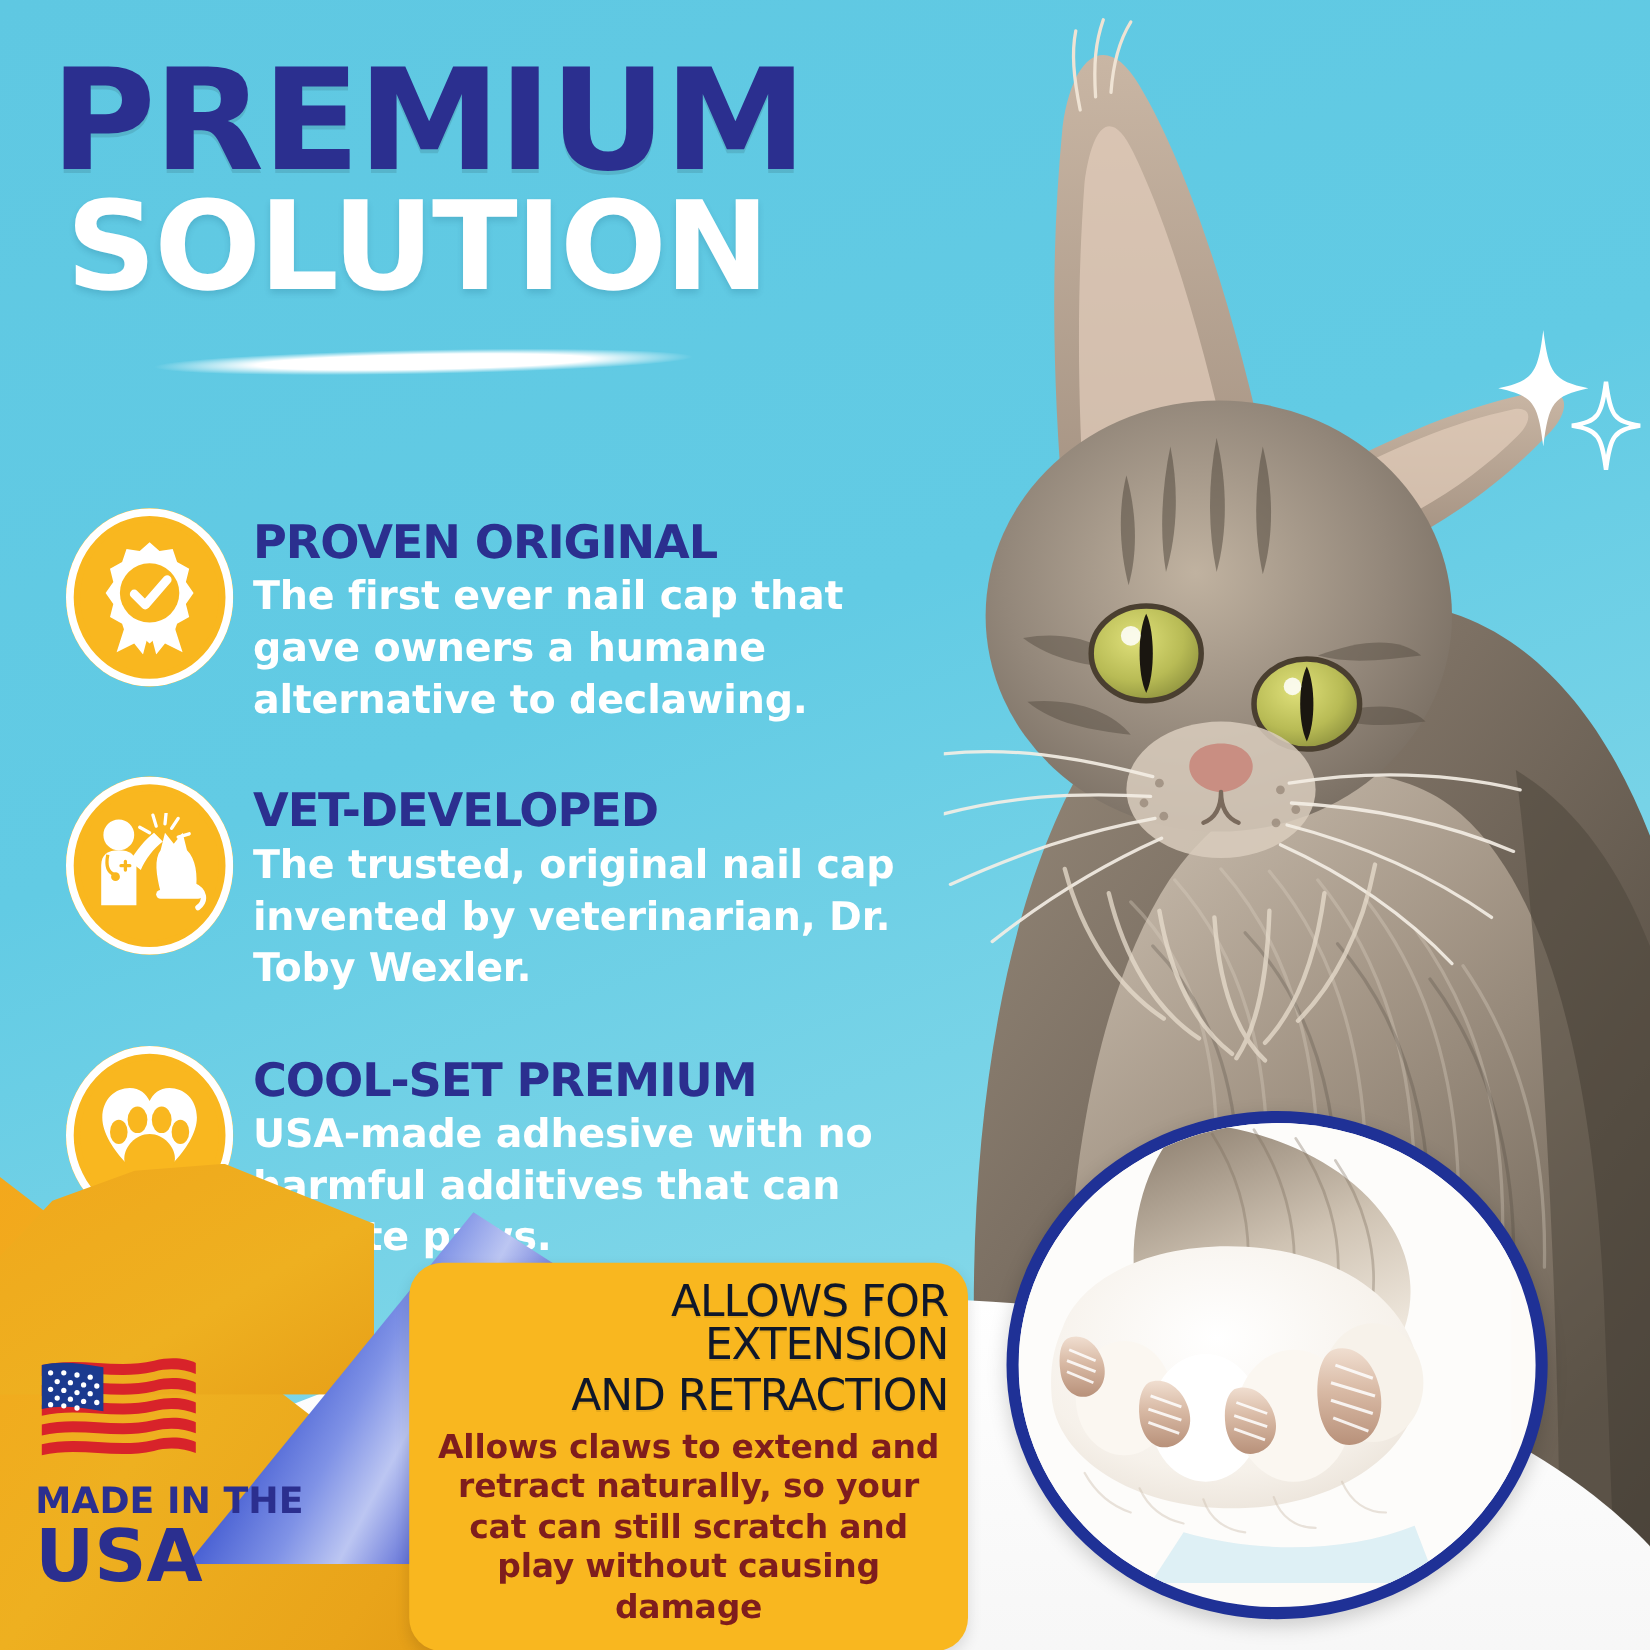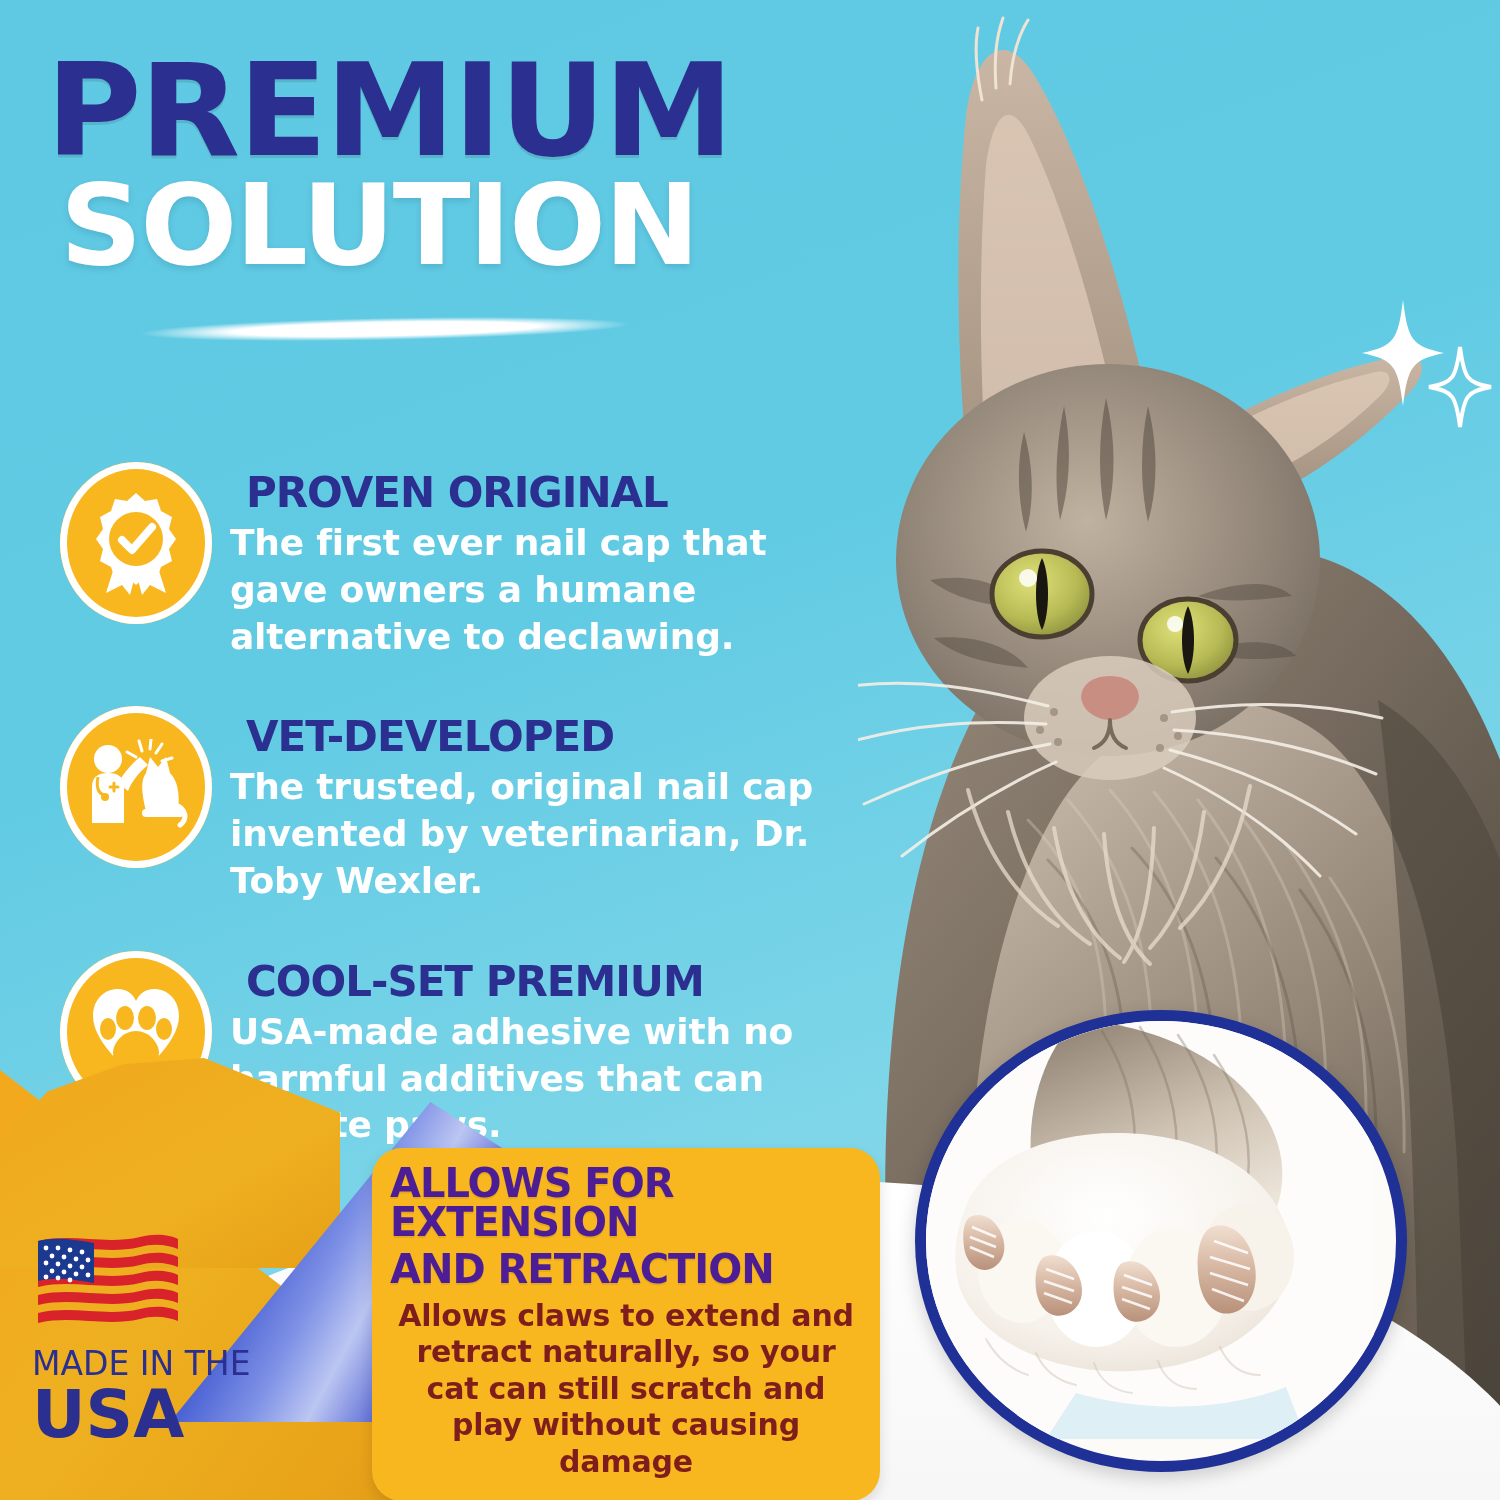--- a/index.html
+++ b/index.html
@@ -52,21 +52,21 @@
   }
   .f-icon .ring{
     position:absolute;inset:0;border-radius:50%;
     background:#f9b71f;
     box-shadow:inset 0 0 0 7px #ffffff, inset 0 0 0 13px #f9b71f;
   }
   .f-icon svg{position:absolute;left:50%;top:50%;transform:translate(-50%,-50%);}
   .f-text{padding-top:10px;max-width:600px;}
   .f-title{
     font-family:"DejaVu Sans",sans-serif;font-weight:bold;
-    font-size:42px;letter-spacing:-1px;color:#2b2f8f;margin:0 0 6px 16px;
+    font-size:42px;letter-spacing:-1px;color:#2b2f8f;margin:0 0 6px 0;
     line-height:1;white-space:nowrap;
   }
   .f-body{
     font-family:"DejaVu Sans",sans-serif;font-weight:bold;
     font-size:36px;line-height:1.30;color:#ffffff;margin:0;
     letter-spacing:-.2px;
   }
 
   
   .white-sweep{
@@ -92,39 +92,39 @@
     background:linear-gradient(118deg,#1a2f9e 0%,#2b45c9 22%,#7f92e6 42%,#bcc6f2 52%,#4a5bd0 66%,#1e2c92 86%,#182487 100%);
     clip-path:polygon(0 100%, 62% 0, 100% 32%, 72% 100%);
     border-radius:0 40% 0 0;
     filter:drop-shadow(3px -3px 6px rgba(0,0,0,.25));
   }
 
   
   .usa{position:absolute;left:32px;bottom:52px;width:300px;}
   .usa-flag{width:150px;height:96px;display:block;margin-bottom:22px;}
   .usa-t1{
-    font-family:"DejaVu Sans",sans-serif;font-weight:normal;
+    font-family:"DejaVu Sans",sans-serif;font-weight:bold;
     font-size:33px;letter-spacing:0px;color:#2b2f8f;margin:0;line-height:1;
   }
   .usa-t2{
     font-family:"DejaVu Sans",sans-serif;font-weight:bold;
     font-size:66px;letter-spacing:0px;color:#2b2f8f;margin:2px 0 0 0;line-height:1;
   }
 
   
   .callout{
     position:absolute;left:372px;top:1148px;width:508px;
     background:#f9b71f;border-radius:30px;
     padding:16px 18px 20px 18px;box-sizing:border-box;
     box-shadow:0 6px 14px rgba(0,0,0,.12);
   }
   .co-title{
-    font-family:"DejaVu Sans",sans-serif;font-weight:bold;
+    font-family:"DejaVu Sans",sans-serif;font-weight:normal;
     font-size:40px;line-height:.98;letter-spacing:-1px;
-    color:#4c1d95;text-align:left;margin:0 0 8px 0;
+    color:#0f172a;text-align:right;margin:0 0 8px 0;
     text-shadow:0 2px 0 rgba(0,0,0,.08);
   }
   .co-body{
     font-family:"DejaVu Sans",sans-serif;font-weight:bold;
     font-size:30px;line-height:1.22;color:#7f1d1d;text-align:center;margin:0;
     letter-spacing:-.2px;
   }
 
   
   .cat-wrap{position:absolute;right:-10px;top:0;width:700px;height:1440px;}

